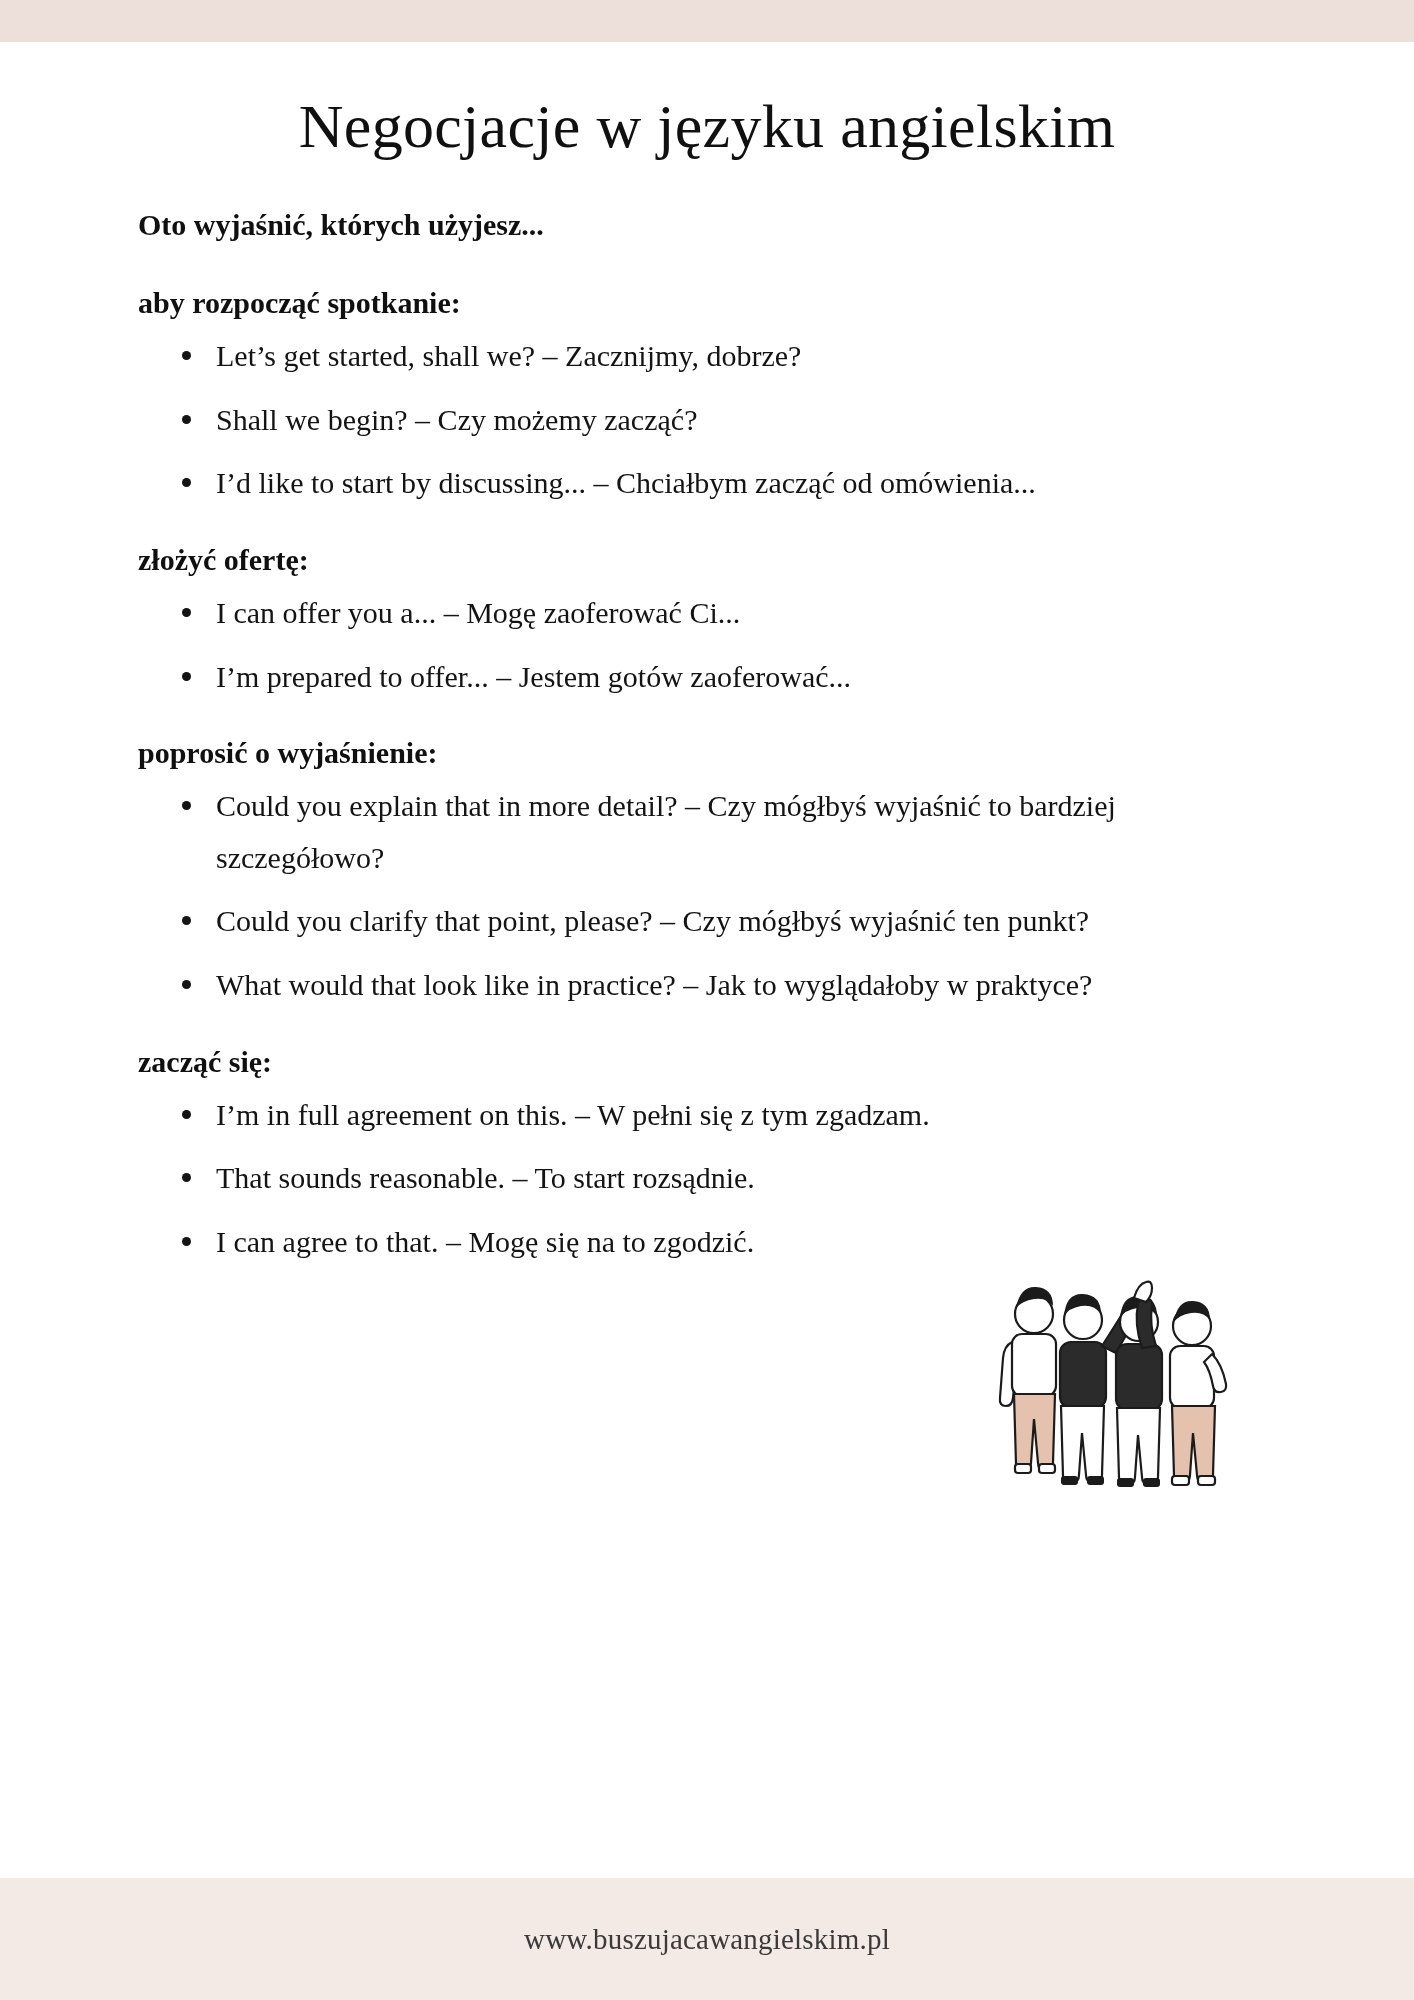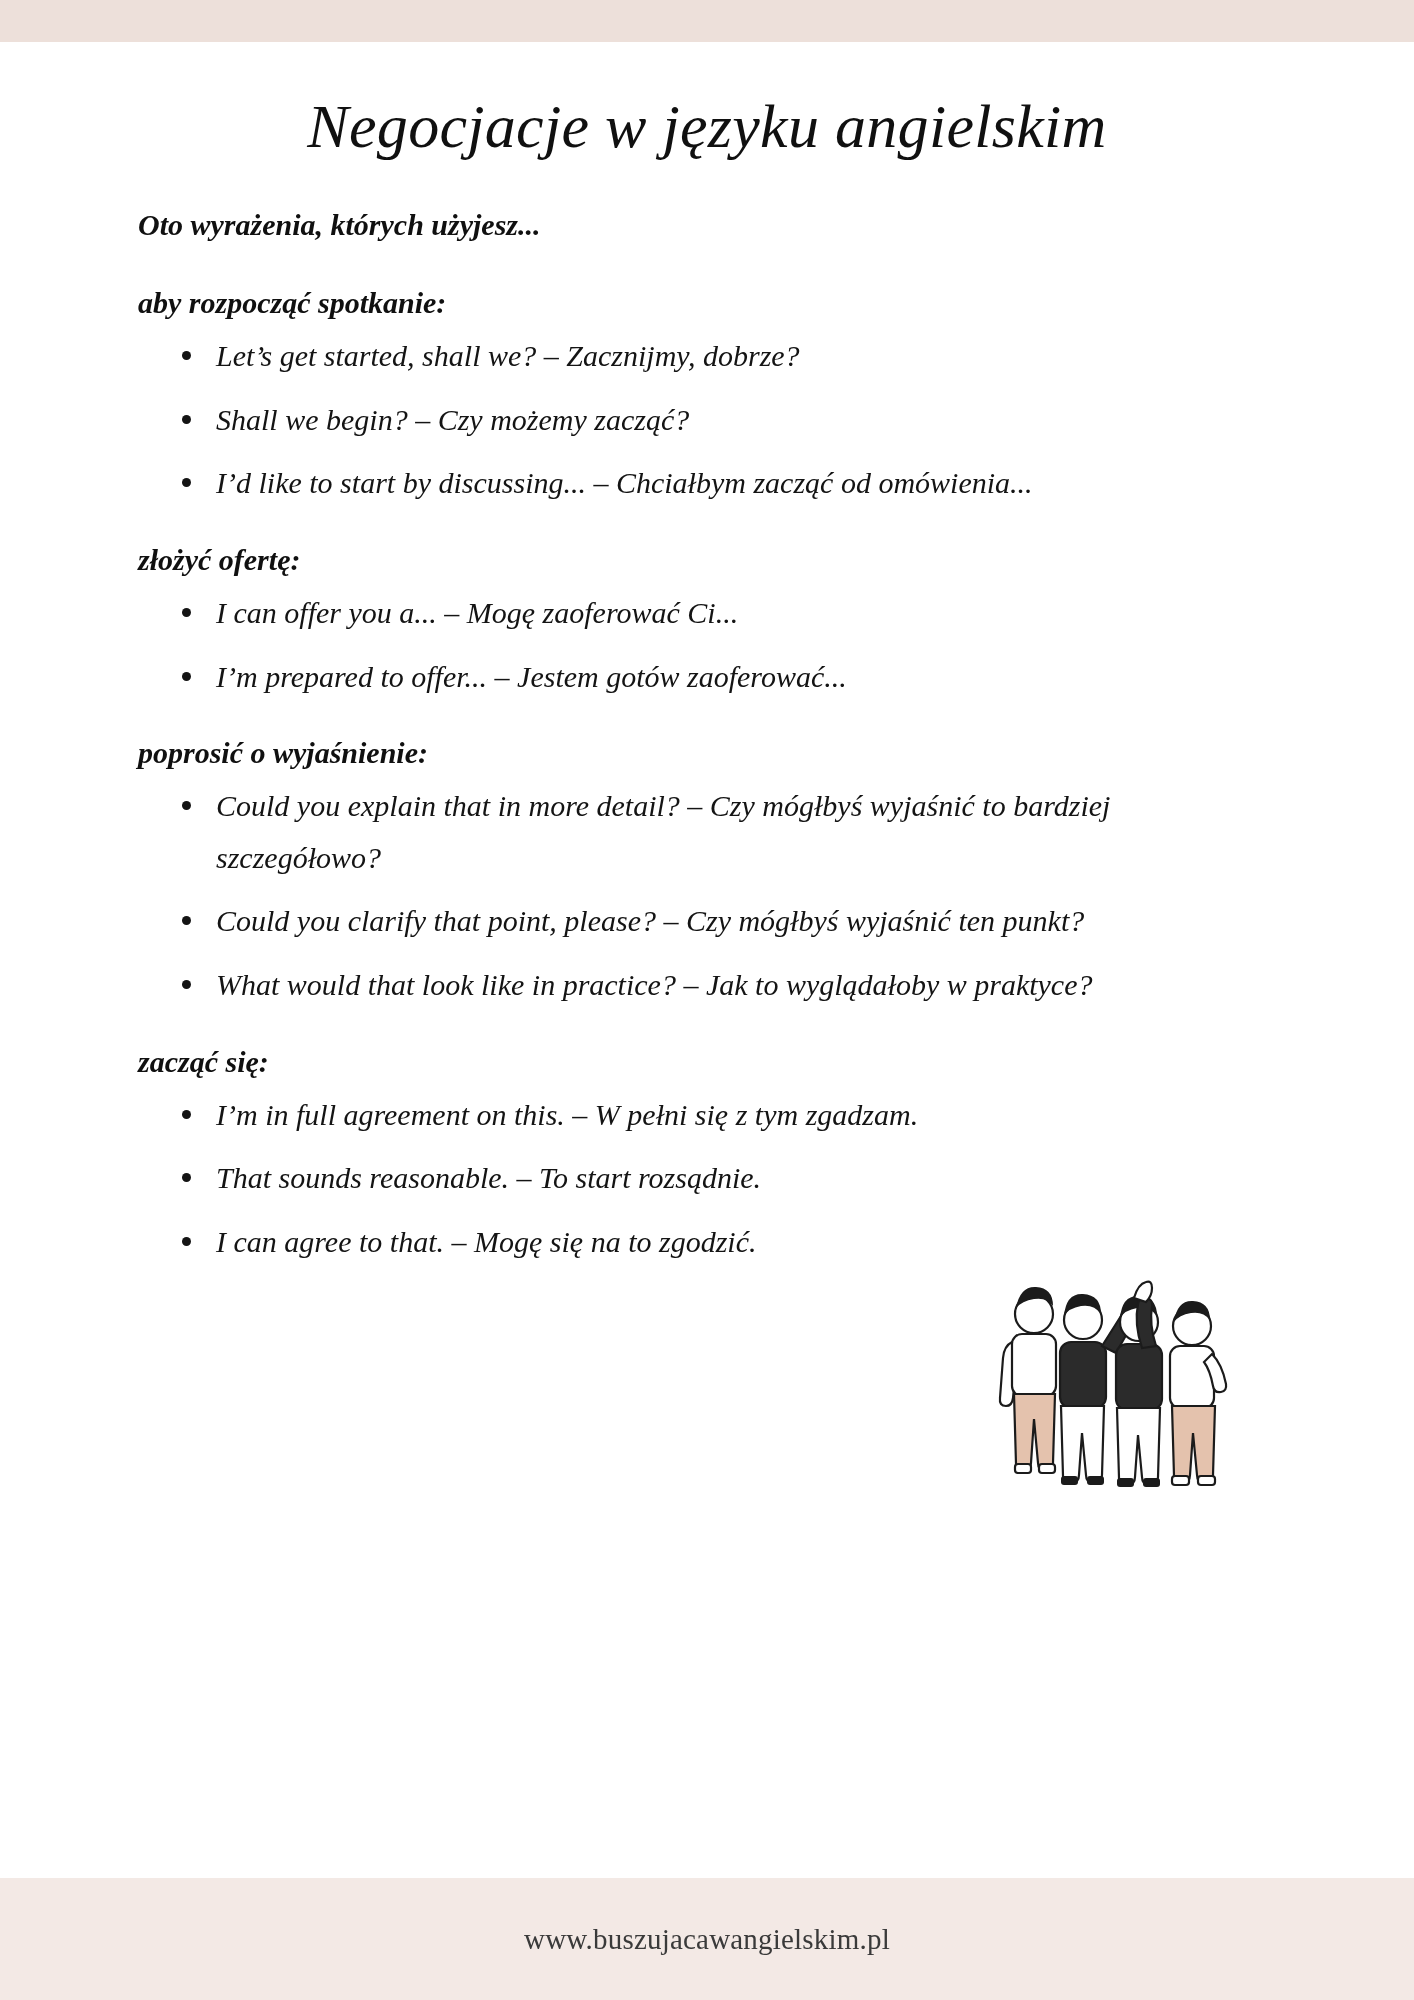--- a/index.html
+++ b/index.html
@@ -48,21 +48,20 @@
     color: #3a3a3a;
     letter-spacing: 0.2px;
   }
 
   .page {
     position: absolute;
     left: 0;
     top: 42px;
     width: 1414px;
     height: 1496px;
-    font-style: italic;
   }
 
   .title {
     text-align: center;
     font-family: "Liberation Serif", serif;
     font-weight: 400;
     font-size: 62px;
     line-height: 1.1;
     color: #101010;
     margin: 50px 0 0 0;
@@ -137,21 +136,21 @@
 <body>
 
 <div class="top-band"></div>
 
 <div class="page">
 
   <h1 class="title">Negocjacje w języku angielskim</h1>
 
   <div class="content">
 
-    <p class="lead">Oto wyrażenia, których użyjesz...</p>
+    <p class="lead">Oto wyjaśnić, których użyjesz...</p>
 
     <div class="section-block">
       <p class="section-head">aby rozpocząć spotkanie:</p>
       <ul class="phrase-list">
         <li>Let’s get started, shall we? – Zacznijmy, dobrze?</li>
         <li>Shall we begin? – Czy możemy zacząć?</li>
         <li>I’d like to start by discussing... – Chciałbym zacząć od omówienia...</li>
       </ul>
     </div>
 

